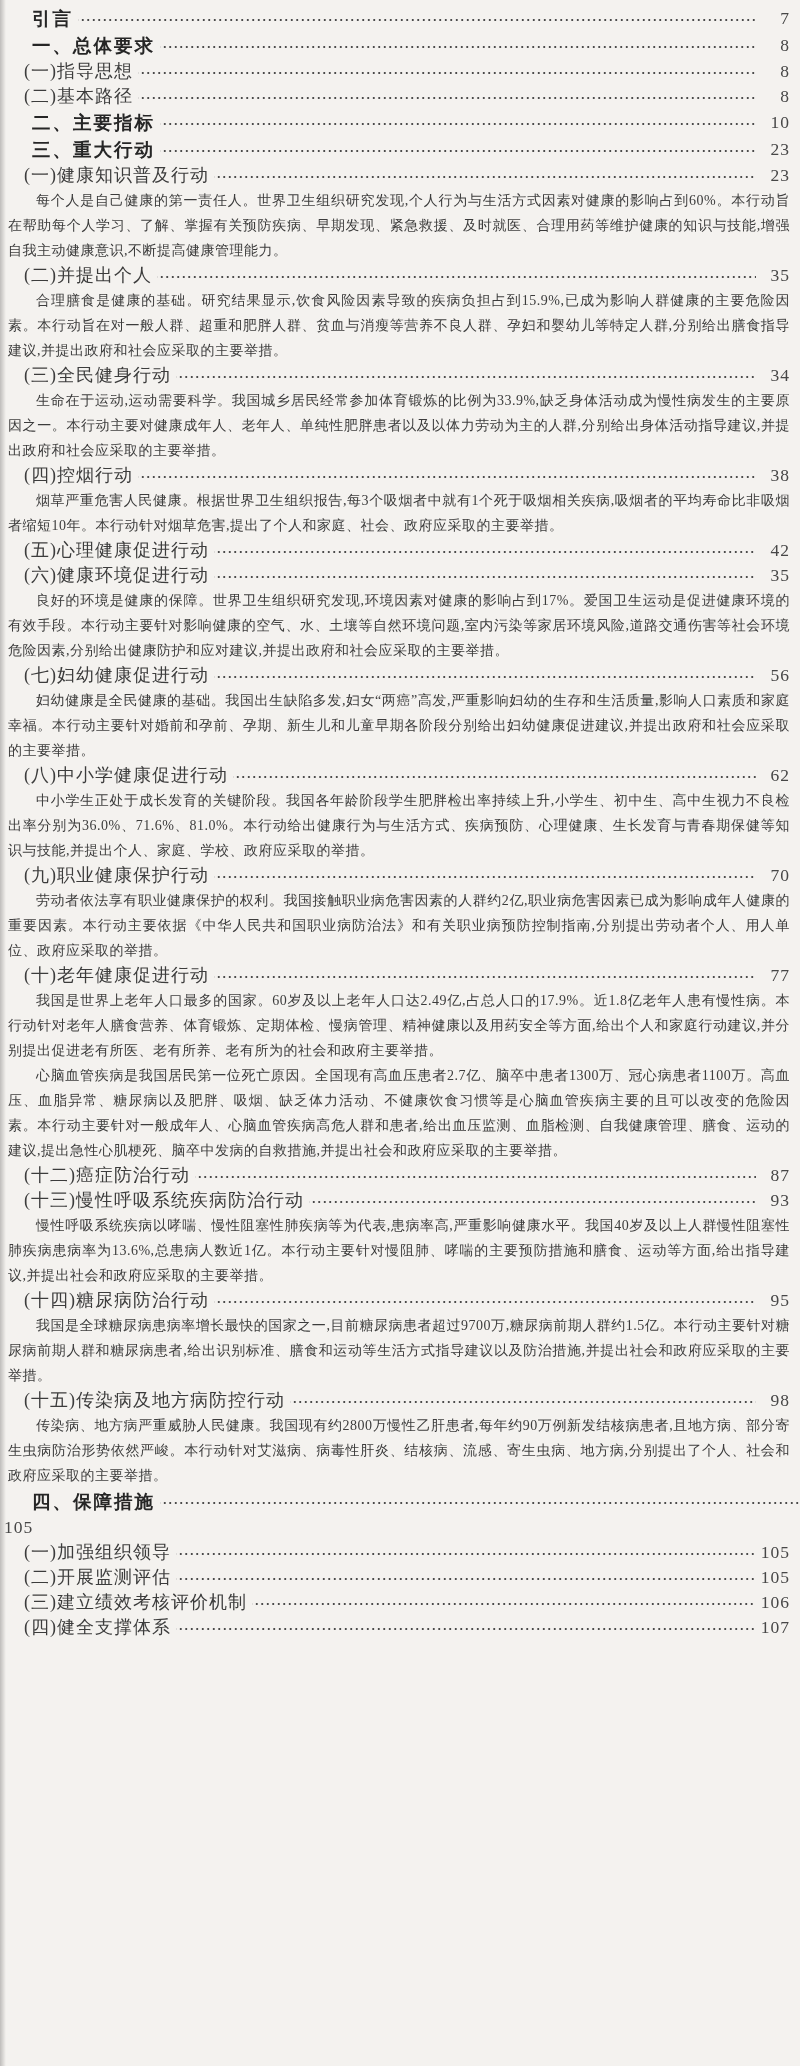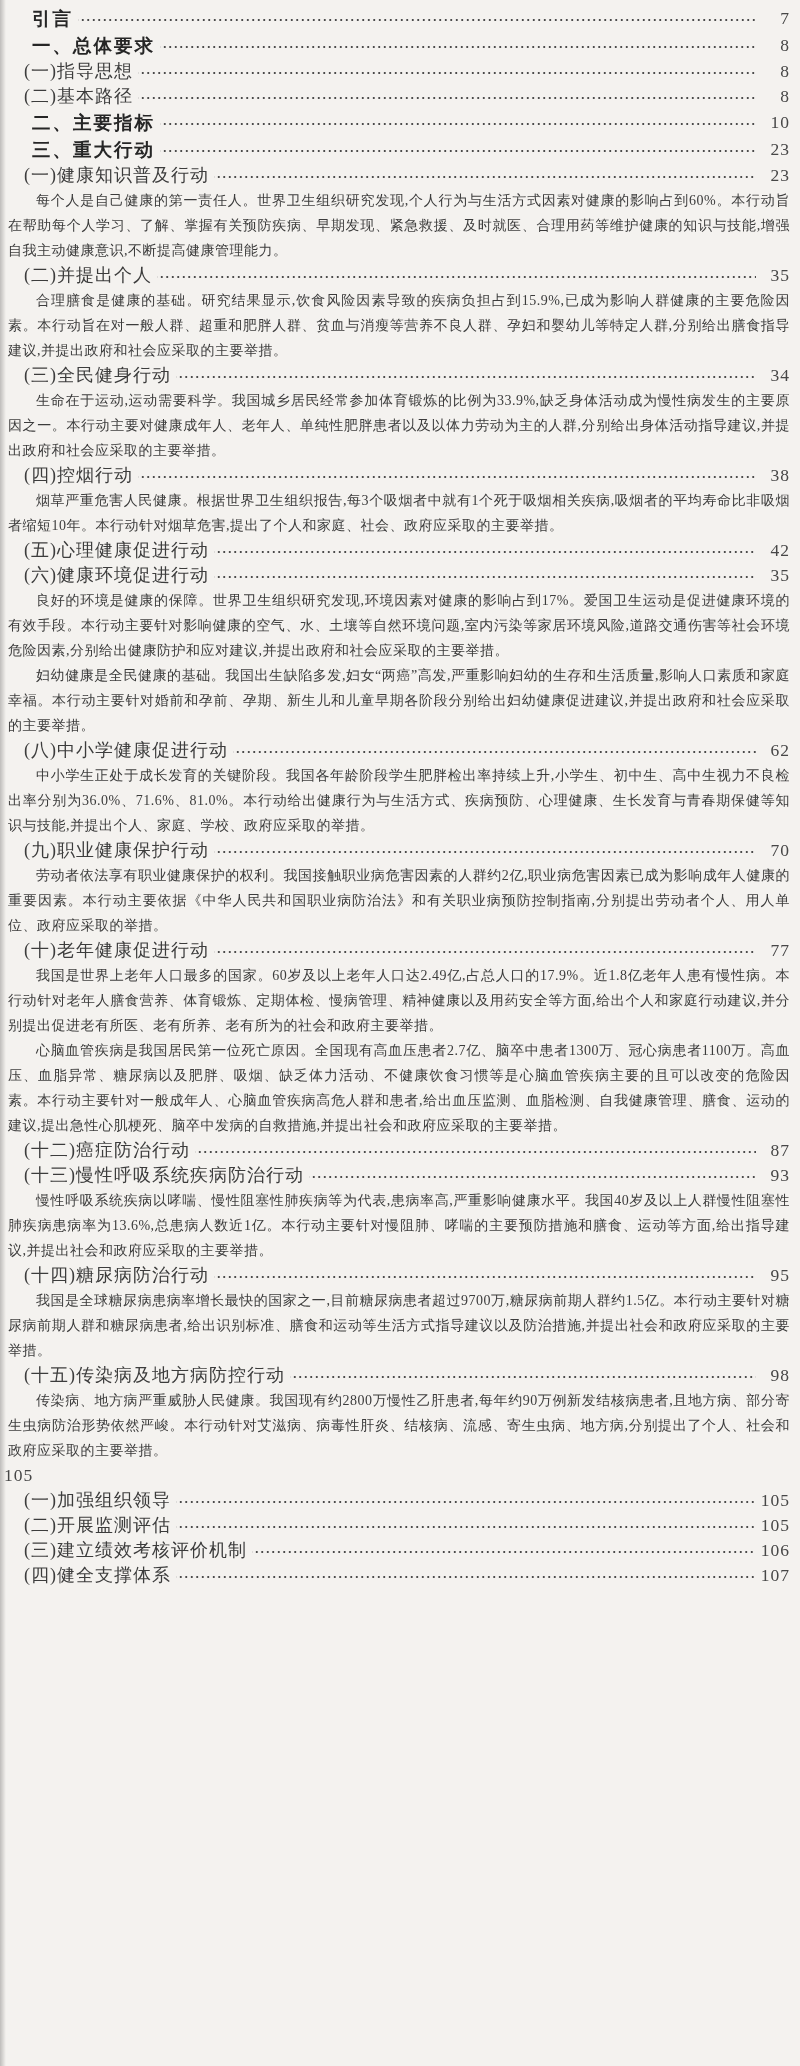--- a/index.html
+++ b/index.html
@@ -157,20 +157,25 @@
         <span class="label">(五)心理健康促进行动</span>
         <span class="leader"></span>
         <span class="pg">42</span>
       </div>
       <div class="row lvl2">
         <span class="label">(六)健康环境促进行动</span>
         <span class="leader"></span>
         <span class="pg">35</span>
       </div>
       <p class="para">良好的环境是健康的保障。世界卫生组织研究发现,环境因素对健康的影响占到17%。爱国卫生运动是促进健康环境的有效手段。本行动主要针对影响健康的空气、水、土壤等自然环境问题,室内污染等家居环境风险,道路交通伤害等社会环境危险因素,分别给出健康防护和应对建议,并提出政府和社会应采取的主要举措。</p>
+      <div class="row lvl2">
+        <span class="label">(七)妇幼健康促进行动</span>
+        <span class="leader"></span>
+        <span class="pg">56</span>
+      </div>
       <p class="para">妇幼健康是全民健康的基础。我国出生缺陷多发,妇女“两癌”高发,严重影响妇幼的生存和生活质量,影响人口素质和家庭幸福。本行动主要针对婚前和孕前、孕期、新生儿和儿童早期各阶段分别给出妇幼健康促进建议,并提出政府和社会应采取的主要举措。</p>
       <div class="row lvl2">
         <span class="label">(八)中小学健康促进行动</span>
         <span class="leader"></span>
         <span class="pg">62</span>
       </div>
       <p class="para">中小学生正处于成长发育的关键阶段。我国各年龄阶段学生肥胖检出率持续上升,小学生、初中生、高中生视力不良检出率分别为36.0%、71.6%、81.0%。本行动给出健康行为与生活方式、疾病预防、心理健康、生长发育与青春期保健等知识与技能,并提出个人、家庭、学校、政府应采取的举措。</p>
       <div class="row lvl2">
         <span class="label">(九)职业健康保护行动</span>
         <span class="leader"></span>
@@ -200,20 +205,24 @@
         <span class="leader"></span>
         <span class="pg">95</span>
       </div>
       <p class="para">我国是全球糖尿病患病率增长最快的国家之一,目前糖尿病患者超过9700万,糖尿病前期人群约1.5亿。本行动主要针对糖尿病前期人群和糖尿病患者,给出识别标准、膳食和运动等生活方式指导建议以及防治措施,并提出社会和政府应采取的主要举措。</p>
       <div class="row lvl2">
         <span class="label">(十五)传染病及地方病防控行动</span>
         <span class="leader"></span>
         <span class="pg">98</span>
       </div>
       <p class="para">传染病、地方病严重威胁人民健康。我国现有约2800万慢性乙肝患者,每年约90万例新发结核病患者,且地方病、部分寄生虫病防治形势依然严峻。本行动针对艾滋病、病毒性肝炎、结核病、流感、寄生虫病、地方病,分别提出了个人、社会和政府应采取的主要举措。</p>
+      <div class="row lvl1 wrapped">
+        <span class="label">四、保障措施</span>
+        <span class="leader"></span>
+      </div>
       <div class="pg-wrapped">105</div>
       <div class="row lvl2">
         <span class="label">(一)加强组织领导</span>
         <span class="leader"></span>
         <span class="pg">105</span>
       </div>
       <div class="row lvl2">
         <span class="label">(二)开展监测评估</span>
         <span class="leader"></span>
         <span class="pg">105</span>

